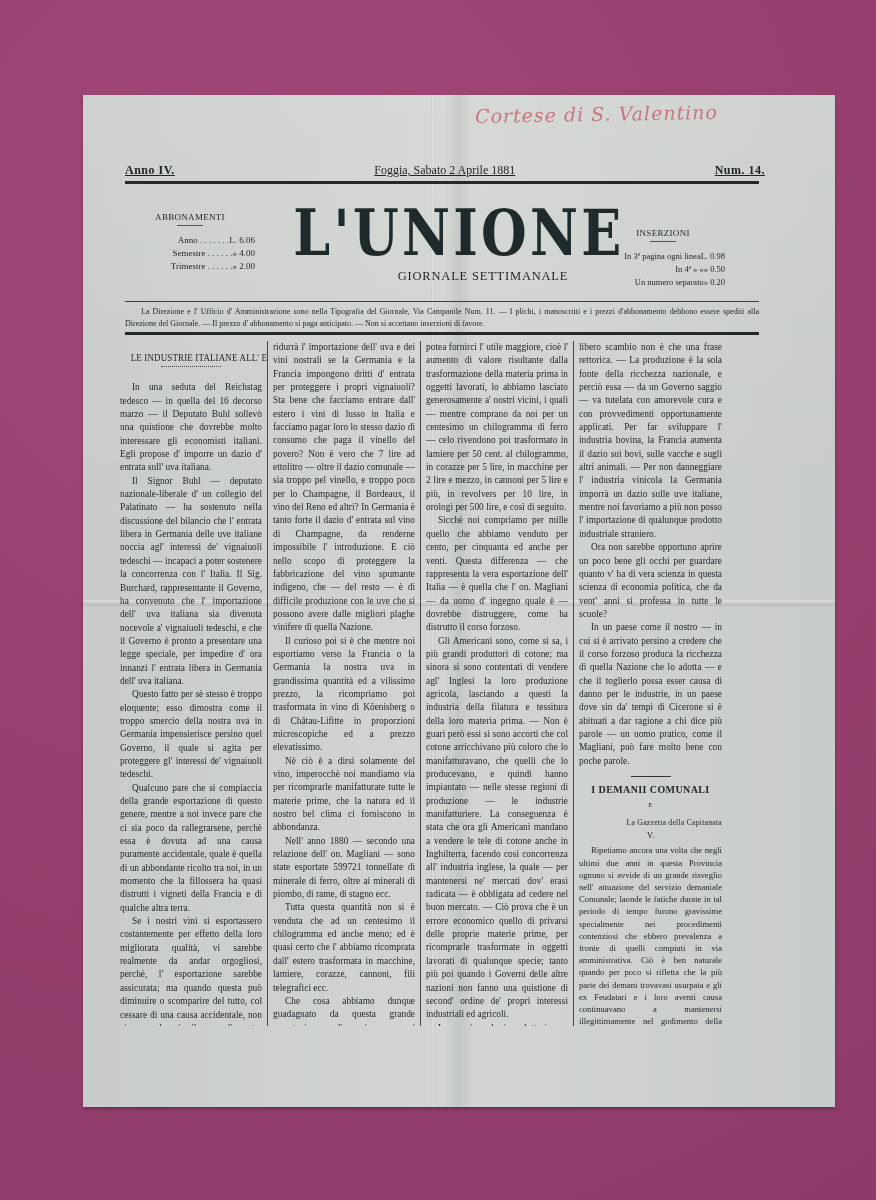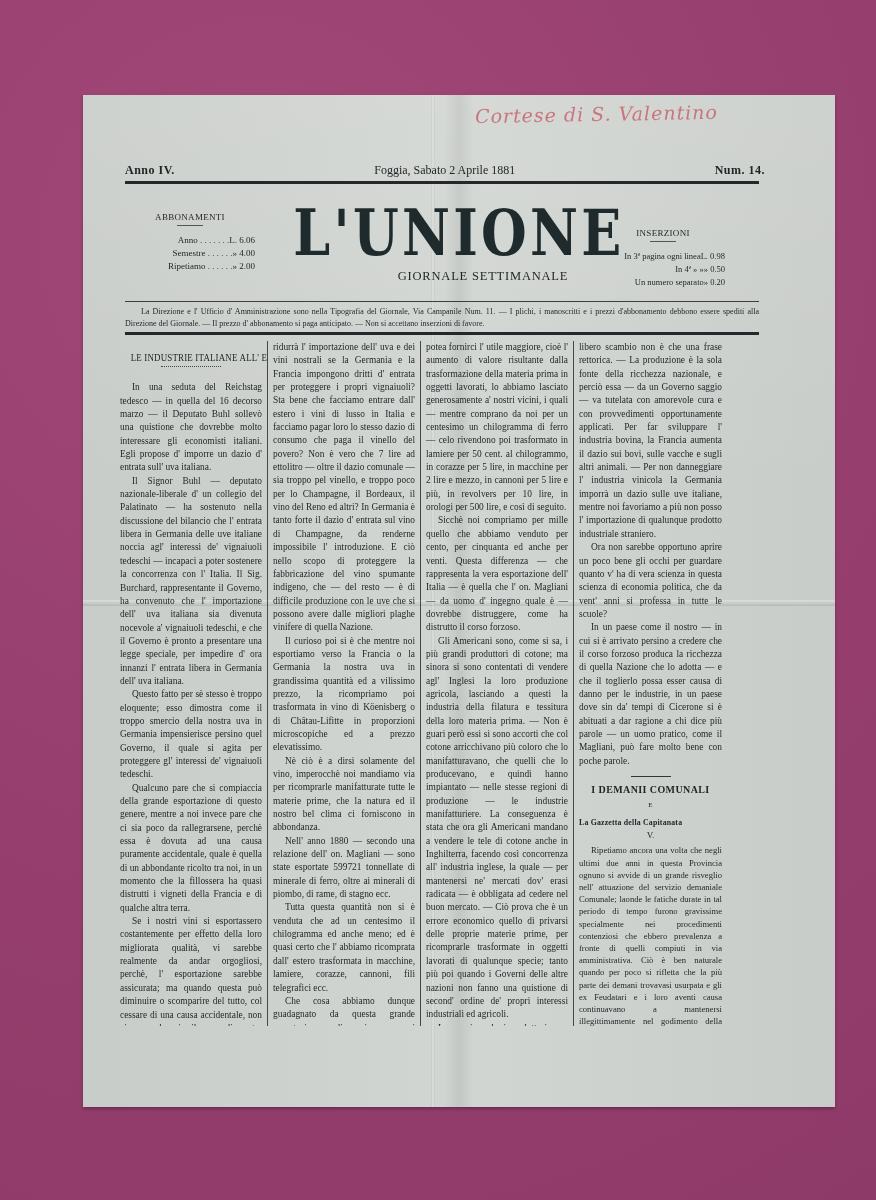--- a/index.html
+++ b/index.html
@@ -33,20 +33,21 @@
   .handwriting {
     position: absolute; left: 392px; top: 8px;
     font-family: "DejaVu Serif", serif; font-style: italic;
     color: #c9646e; font-size: 19px; letter-spacing: 1px; opacity: 0.85;
     transform: rotate(-1deg);
   }
   .dateline {
     position: absolute; left: 42px; right: 70px; top: 68px;
     display: flex; justify-content: space-between; align-items: center;
     font-size: 12px;
+    text-decoration: underline;
   }
   .dateline .anno, .dateline .num { font-weight: bold; letter-spacing: 0.5px; }
   .dateline .date { font-size: 12px; }
   .rule-thick { position: absolute; left: 42px; right: 76px; height: 3px; background: #24282b; }
   .rule-thin { position: absolute; left: 42px; right: 76px; height: 1px; background: #3b3f42; }
   .masthead {
     position: absolute; left: 0; right: 0; top: 96px; text-align: center;
   }
   .masthead .title {
     font-family: "DejaVu Serif", serif;
@@ -79,21 +80,21 @@
   .col p { margin: 0; text-indent: 12px; }
   .col p.cont { text-indent: 0; }
   .art-title {
     text-align: center; font-size: 10.5px; letter-spacing: 0.2px;
     transform: scaleX(0.85); margin: 10px 0 2px; white-space: nowrap;
   }
   .orn { width: 60px; margin: 0 auto 12px; border-top: 1px dotted #444; height: 2px; }
   .sec-rule { width: 40px; height: 1px; background: #333; margin: 8px auto 6px; }
   .sec-title { text-align: center; font-weight: bold; font-size: 10px; letter-spacing: 0.4px; }
   .sec-e { text-align: center; font-size: 7px; margin: 3px 0; }
-  .sec-sub { text-align: left; font-weight: bold; font-size: 7.8px; letter-spacing: 0.2px; }
+  .sec-sub { text-align: right; font-weight: normal; font-size: 7.8px; letter-spacing: 0.2px; }
   .sec-num { text-align: center; font-size: 9px; margin-bottom: 2px; }
 </style>
 </head>
 <body>
 
 <div class="paper">
   <div class="fold-h"></div>
   <div class="fold-v"></div>
 
   <div class="handwriting">Cortese di S. Valentino</div>
@@ -110,21 +111,21 @@
     <div class="sep"></div>
     <div class="row">
         <span>Anno . . . . . . .</span>
         <span>L. 6.06</span>
       </div>
     <div class="row">
         <span>Semestre . . . . . .</span>
         <span>» 4.00</span>
       </div>
     <div class="row">
-        <span>Ripetiamo . . . . . .</span>
+        <span>Trimestre . . . . . .</span>
         <span>» 2.00</span>
       </div>
   </div>
 
   <div class="masthead">
     <div class="title">L'UNIONE</div>
     <div class="subtitle">GIORNALE SETTIMANALE</div>
   </div>
 
   <div class="inserz">

